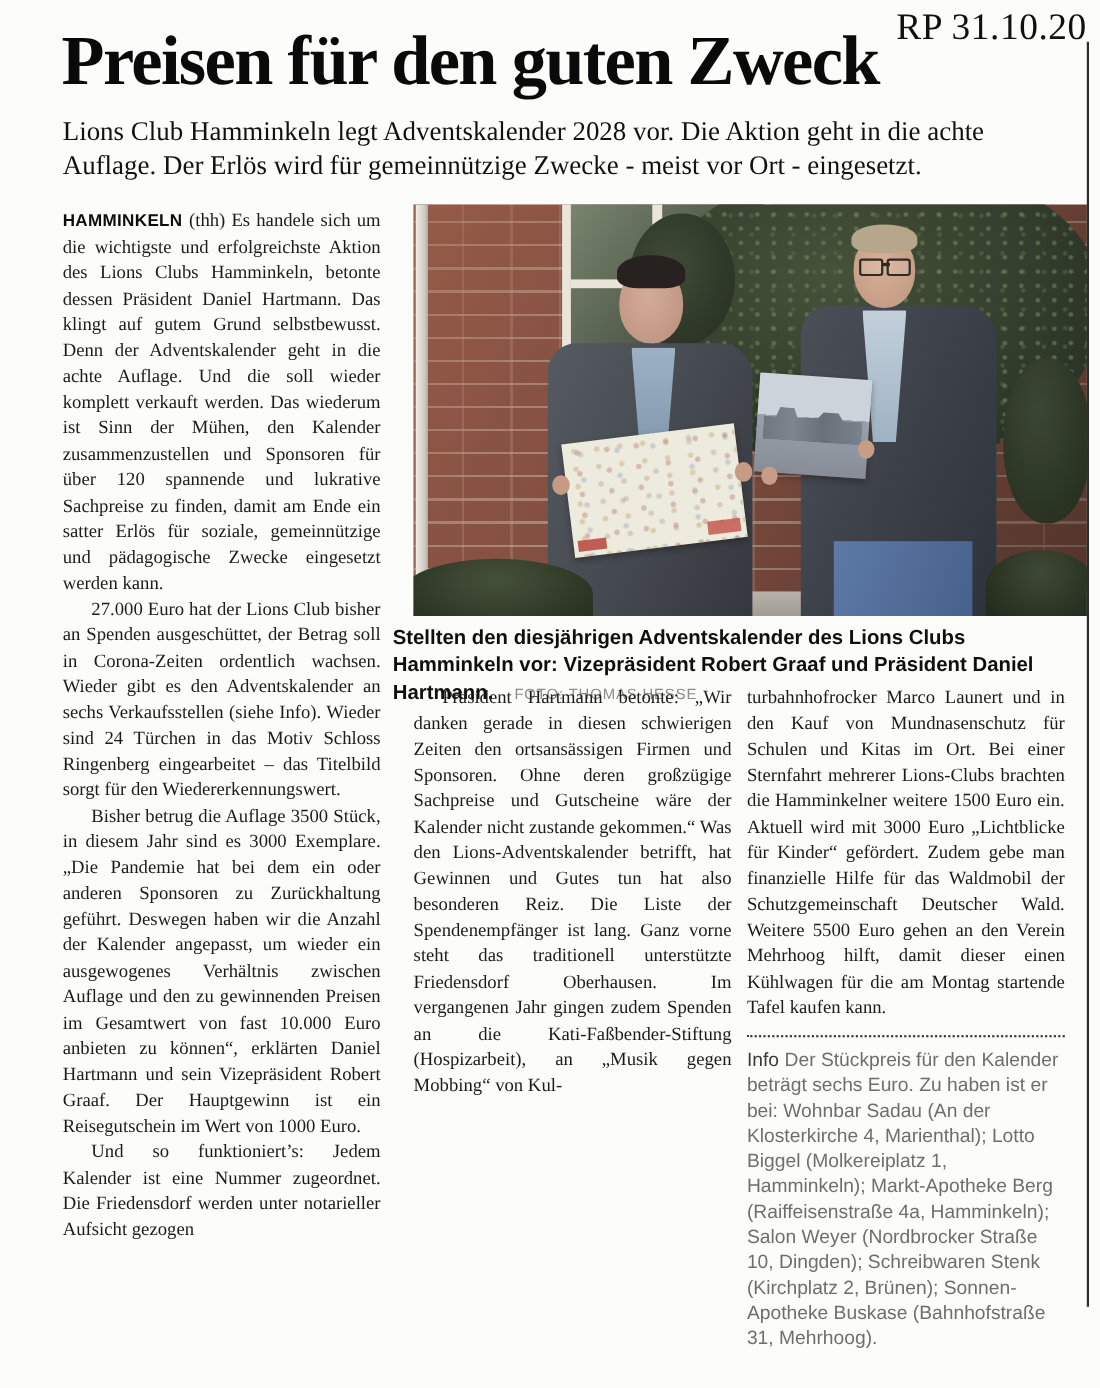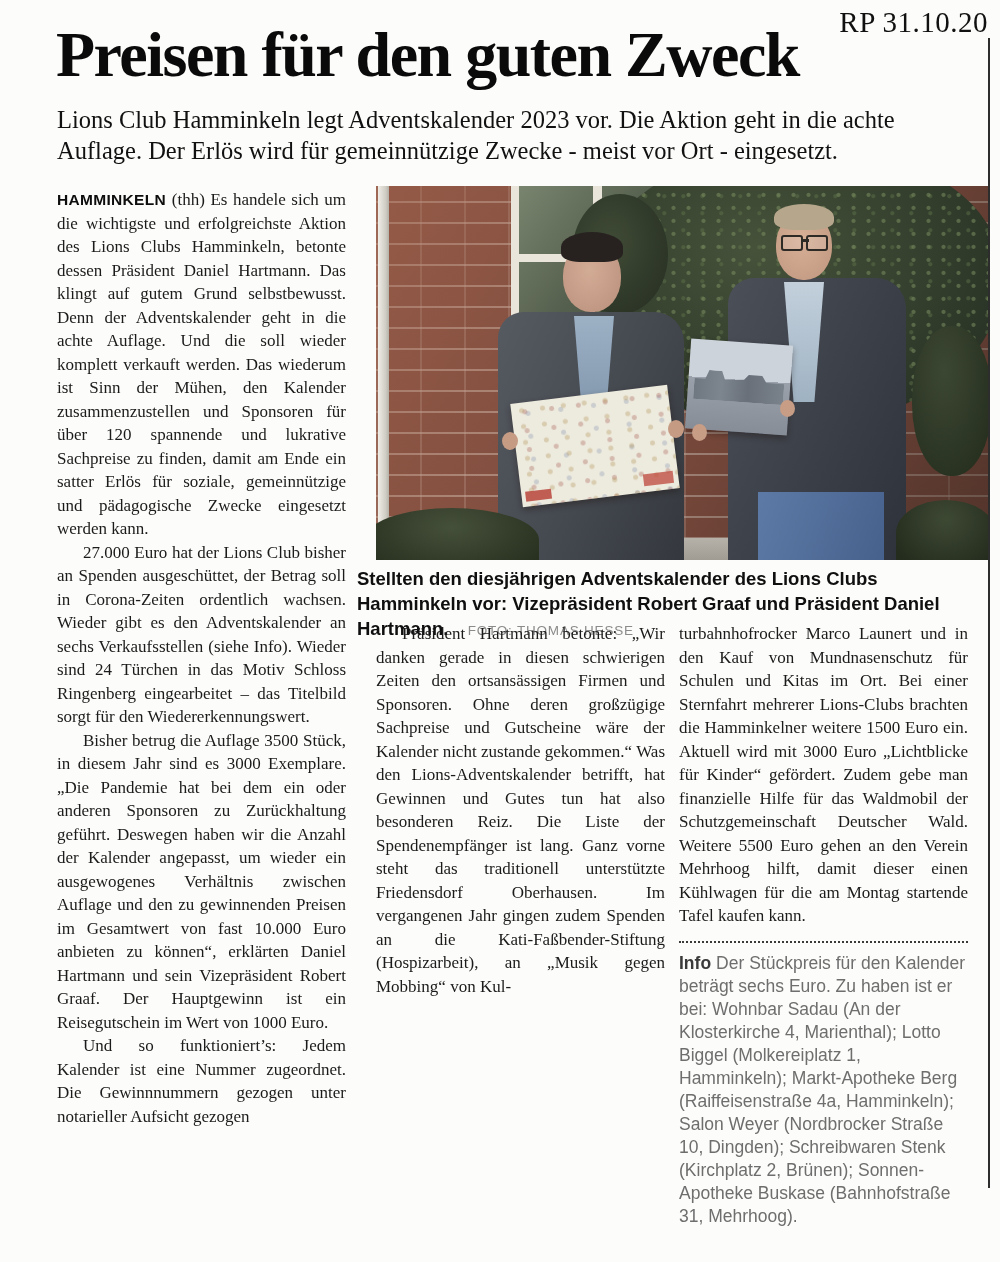--- a/index.html
+++ b/index.html
@@ -1,21 +1,21 @@
 <!DOCTYPE html>
 <html lang="de"><head>
 <meta charset="utf-8">
 <title>RP Artikel</title>
 <style>
   html,body{margin:0;padding:0;}
   body{width:1000px;height:1262px;background:#fcfcfa;position:relative;
        font-family:"Liberation Serif", serif;color:#1c1c1c;overflow:hidden;}
   .page{position:absolute;inset:0;}
 
-  .date{position:absolute;top:6px;right:12px;font-size:29px;letter-spacing:0.5px;color:#111;}
+  .date{position:absolute;top:6px;right:12px;font-size:34px;letter-spacing:0.5px;color:#111;}
   .headline{position:absolute;left:56px;top:18px;width:900px;margin:0;
             font-size:64px;font-weight:bold;letter-spacing:-1.5px;color:#0a0a0a;
             font-family:"Liberation Serif", serif;white-space:nowrap;}
   .subhead{position:absolute;left:57px;top:104px;width:918px;
            font-size:24.5px;line-height:31px;color:#111;}
 
   .col{position:absolute;width:289px;font-size:17px;line-height:23.5px;
        text-align:justify;color:#1b1b1b;}
   .col p{margin:0;}
   .col p.indent{text-indent:26px;}
@@ -98,38 +98,38 @@
     background:radial-gradient(ellipse at 50% 30%, #3e4934, #242c1d 85%);}
 
   .caption{position:absolute;left:357px;top:566px;width:612px;
     font-family:"Liberation Sans", sans-serif;font-weight:bold;
     font-size:18.5px;line-height:25px;color:#0f0f0f;}
   .credit{font-weight:normal;font-size:13.5px;color:#8b8b8b;letter-spacing:0.8px;margin-left:14px;}
 
   .info-divider{border:none;border-top:2px dotted #3a3a3a;margin:13px 0 9px 0;width:100%;}
   .info{font-family:"Liberation Sans", sans-serif;font-size:17.5px;line-height:23px;
     color:#6e6e6e;text-align:left;}
-  .info-label{font-weight:bold;color:#3a3a3a;margin-right:5px;}
+  .info-label{font-weight:normal;color:#3a3a3a;margin-right:5px;}
 
   .col-rule{position:absolute;left:988px;top:38px;width:2px;height:1150px;background:#2d2d2d;}
 </style>
 </head>
 <body>
 
 <div class="page">
 
   <div class="date">RP 31.10.20</div>
   <h1 class="headline">Preisen für den guten Zweck</h1>
-  <div class="subhead">Lions Club Hamminkeln legt Adventskalender 2023 vor. Die Aktion geht in die achte Auflage. Der Erlös wird für gemeinnützige Zwecke - meist vor Ort - eingesetzt.</div>
+  <div class="subhead">Lions Club Hamminkeln legt Adventskalender 2028 vor. Die Aktion geht in die achte Auflage. Der Erlös wird für gemeinnützige Zwecke - meist vor Ort - eingesetzt.</div>
 
   <div class="col" id="col1">
       <p><b class="lead">HAMMINKELN </b>(thh) Es handele sich um die wichtigste und erfolgreichste Aktion des Lions Clubs Hamminkeln, betonte dessen Präsident Daniel Hartmann. Das klingt auf gutem Grund selbstbewusst. Denn der Adventskalender geht in die achte Auflage. Und die soll wieder komplett verkauft werden. Das wiederum ist Sinn der Mühen, den Kalender zusammenzustellen und Sponsoren für über 120 spannende und lukrative Sachpreise zu finden, damit am Ende ein satter Erlös für soziale, gemeinnützige und pädagogische Zwecke eingesetzt werden kann.</p>
       <p class="indent">27.000 Euro hat der Lions Club bisher an Spenden ausgeschüttet, der Betrag soll in Corona-Zeiten ordentlich wachsen. Wieder gibt es den Adventskalender an sechs Verkaufsstellen (siehe Info). Wieder sind 24 Türchen in das Motiv Schloss Ringenberg eingearbeitet – das Titelbild sorgt für den Wiedererkennungswert.</p>
       <p class="indent">Bisher betrug die Auflage 3500 Stück, in diesem Jahr sind es 3000 Exemplare. „Die Pandemie hat bei dem ein oder anderen Sponsoren zu Zurückhaltung geführt. Deswegen haben wir die Anzahl der Kalender angepasst, um wieder ein ausgewogenes Verhältnis zwischen Auflage und den zu gewinnenden Preisen im Gesamtwert von fast 10.000 Euro anbieten zu können“, erklärten Daniel Hartmann und sein Vizepräsident Robert Graaf. Der Hauptgewinn ist ein Reisegutschein im Wert von 1000 Euro.</p>
-      <p class="indent">Und so funktioniert’s: Jedem Kalender ist eine Nummer zugeordnet. Die Gewinnnummern gezogen unter notarieller Aufsicht gezogen</p>
+      <p class="indent">Und so funktioniert’s: Jedem Kalender ist eine Nummer zugeordnet. Die Friedensdorf werden unter notarieller Aufsicht gezogen</p>
     </div>
 
   <div id="photo">
     <div class="pipe"></div>
     <div class="window">
       <div class="mull-v"></div>
       <div class="mull-h"></div>
     </div>
     <div class="sill"></div>
     <div class="bush"></div>

